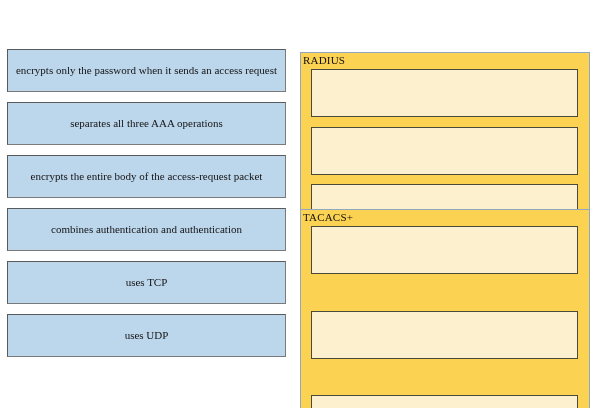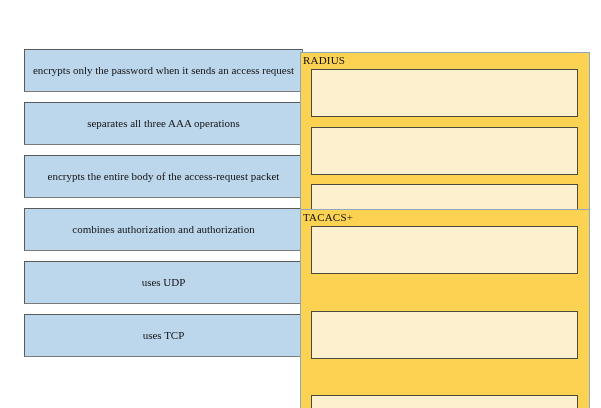--- a/index.html
+++ b/index.html
@@ -19,21 +19,21 @@
     position: absolute;
     left: 0;
     top: 0;
     width: 601px;
     height: 408px;
   }
 
   
   .drag-column {
     position: absolute;
-    left: 24px;
+    left: 7px;
     top: 49px;
     width: 326px;
   }
 
   .drag-item {
     box-sizing: border-box;
     width: 279px;
     height: 43px;
     margin-bottom: 10px;
     background: #bcd6ec;
@@ -104,23 +104,23 @@
 </style>
 </head>
 <body>
 
 <div id="exercise-canvas">
 
   <div class="drag-column">
     <div class="drag-item">encrypts only the password when it sends an access request</div>
     <div class="drag-item">separates all three AAA operations</div>
     <div class="drag-item">encrypts the entire body of the access-request packet</div>
-    <div class="drag-item">combines authorization and authorization</div>
+    <div class="drag-item">combines authentication and authentication</div>
+    <div class="drag-item">uses TCP</div>
     <div class="drag-item">uses UDP</div>
-    <div class="drag-item">uses TCP</div>
   </div>
 
   <div class="category-panel" id="panel-radius">
     <div class="panel-title">RADIUS</div>
     <div class="dropzone-stack">
       <div class="dropzone empty"></div>
       <div class="dropzone empty"></div>
       <div class="dropzone empty"></div>
     </div>
   </div>

